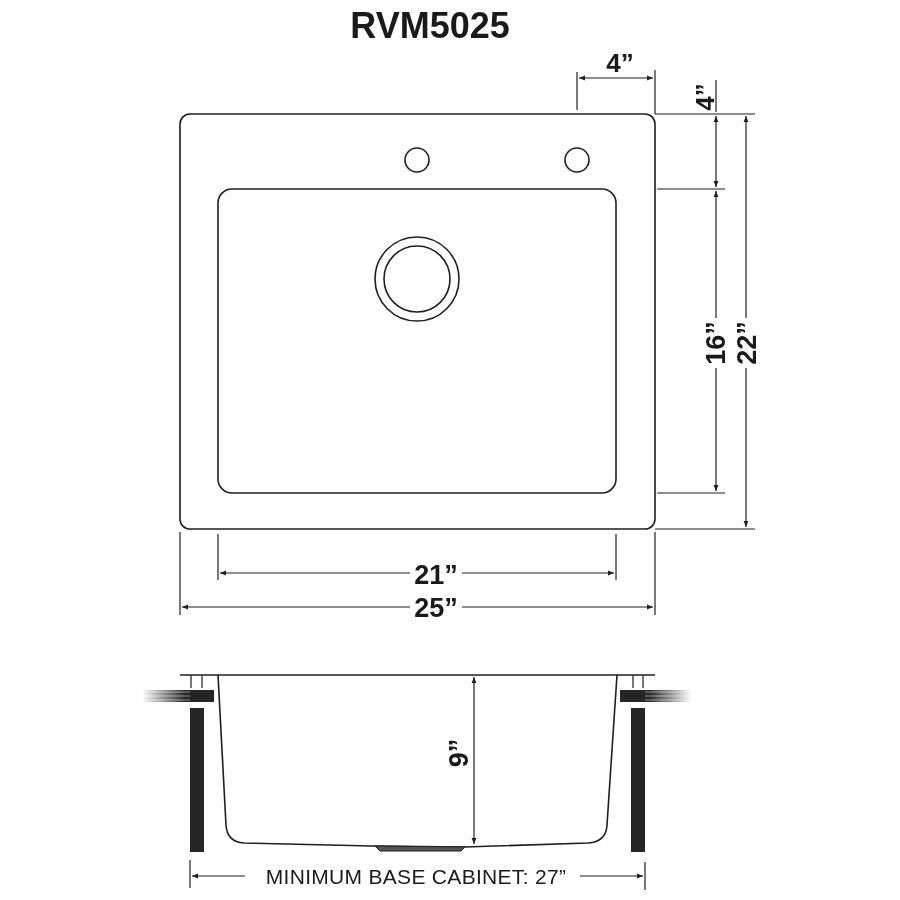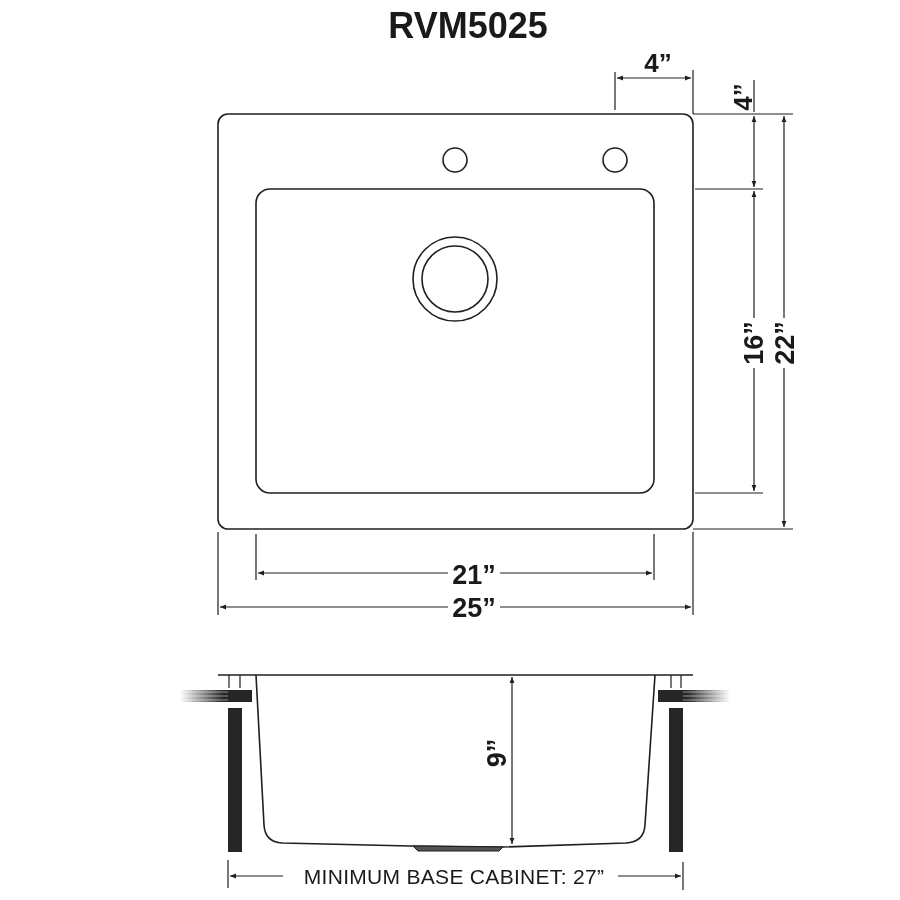--- a/index.html
+++ b/index.html
@@ -1,17 +1,17 @@
 <!DOCTYPE html>
 <html><head>
   <meta charset="utf-8">
   <style>
     html, body { margin: 0; padding: 0; background: #ffffff; }
     body { width: 900px; height: 900px; overflow: hidden; }
-    #canvas { position: absolute; left: 0; top: 0; width: 800px; height: 900px; padding-left: 38px; }
+    #canvas { position: absolute; left: 0; top: 0; width: 800px; height: 900px; }
     svg { display: block; }
     .title { font-family: "Liberation Sans", sans-serif; font-weight: bold; font-size: 36px; fill: #1a1a1a; }
     .dim { font-family: "Liberation Sans", sans-serif; font-weight: bold; font-size: 26px; fill: #1a1a1a; }
     .dim-big { font-family: "Liberation Sans", sans-serif; font-weight: bold; font-size: 27px; fill: #1a1a1a; }
     .caption { font-family: "Liberation Sans", sans-serif; font-weight: normal; font-size: 21px; fill: #1a1a1a; letter-spacing: 0.3px; }
     .outline { fill: none; stroke: #1f1f1f; stroke-width: 1.6; }
     .thin { fill: none; stroke: #1f1f1f; stroke-width: 1.2; }
     .solid { fill: #262626; stroke: none; }
   </style>
 </head>

